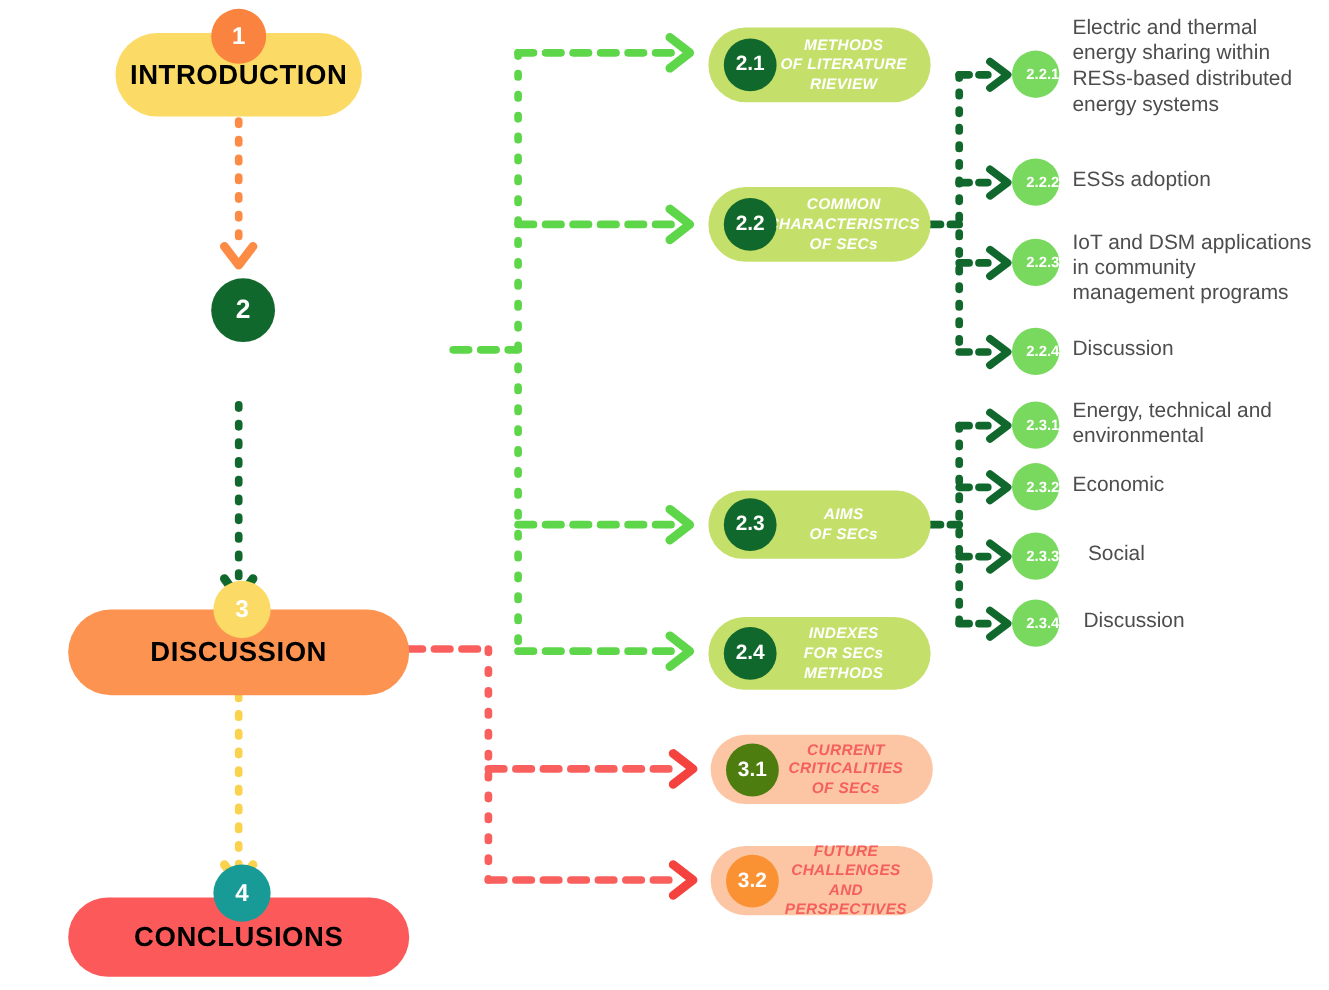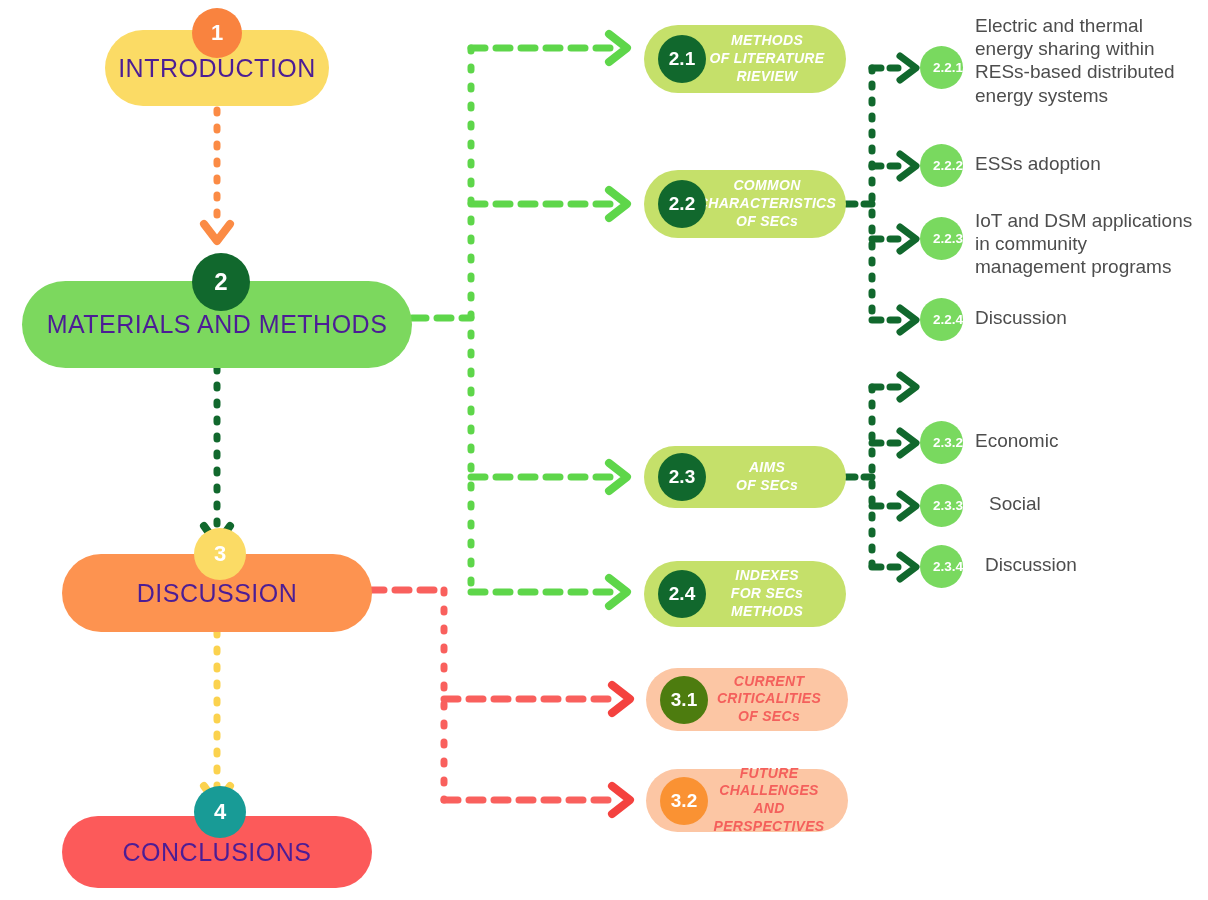--- a/index.html
+++ b/index.html
@@ -4,22 +4,22 @@
 <style>
   html,body{margin:0;padding:0;background:#ffffff;}
   body{width:1208px;height:900px;font-family:"Liberation Sans",sans-serif;overflow:hidden;}
   #stage{position:relative;width:1208px;height:900px;background:#fff;}
 
   
   .pill{
     position:absolute;
     display:flex;align-items:center;justify-content:center;
     border-radius:999px;
-    color:#4c1d95;
-    font-weight:400;
+    color:#000000;
+    font-weight:700;
     letter-spacing:.5px;
     text-align:center;
     line-height:1.05;
     box-sizing:border-box;
   }
   .pill.main{font-size:25px;}
   .badge{
     position:absolute;
     border-radius:50%;
     display:flex;align-items:center;justify-content:center;
@@ -155,23 +155,20 @@
     </g>
   </svg>
 
   <div class="pill main" style="left:105px;top:30px;width:224px;height:76px;background:#fbdb65;">
     <span>INTRODUCTION</span>
   </div>
   <div class="badge main-badge" style="left:192px;top:8px;background:#f9833f;">
     <span>1</span>
   </div>
 
-  <div class="pill main" style="left:22px;top:281px;width:390px;height:87px;background:#7cd85e;">
-    <span>MATERIALS AND METHODS</span>
-  </div>
   <div class="badge main-badge" style="left:192px;top:253px;width:58px;height:58px;font-size:24px;background:#11682d;">
     <span>2</span>
   </div>
 
   <div class="pill main" style="left:62px;top:554px;width:310px;height:78px;background:#fd9350;">
     <span>DISCUSSION</span>
   </div>
   <div class="badge main-badge" style="left:194px;top:528px;width:52px;height:52px;background:#fbdb65;">
     <span>3</span>
   </div>
@@ -262,20 +259,27 @@
 management programs</span>
   </div>
 
   <div class="leaf" style="left:920px;top:298px;">
     <span class="lbadge">
       <span>2.2.4</span>
     </span>
     <span class="ltext" style="margin-top:8px;">Discussion</span>
   </div>
 
+  <div class="leaf" style="left:920px;top:365px;">
+    <span class="lbadge">
+      <span>2.3.1</span>
+    </span>
+    <span class="ltext" style="margin-top:-3px;">Energy,  technical and
+environmental</span>
+  </div>
 
   <div class="leaf" style="left:920px;top:421px;">
     <span class="lbadge">
       <span>2.3.2</span>
     </span>
     <span class="ltext" style="margin-top:8px;">Economic</span>
   </div>
 
   <div class="leaf" style="left:920px;top:484px;">
     <span class="lbadge">

